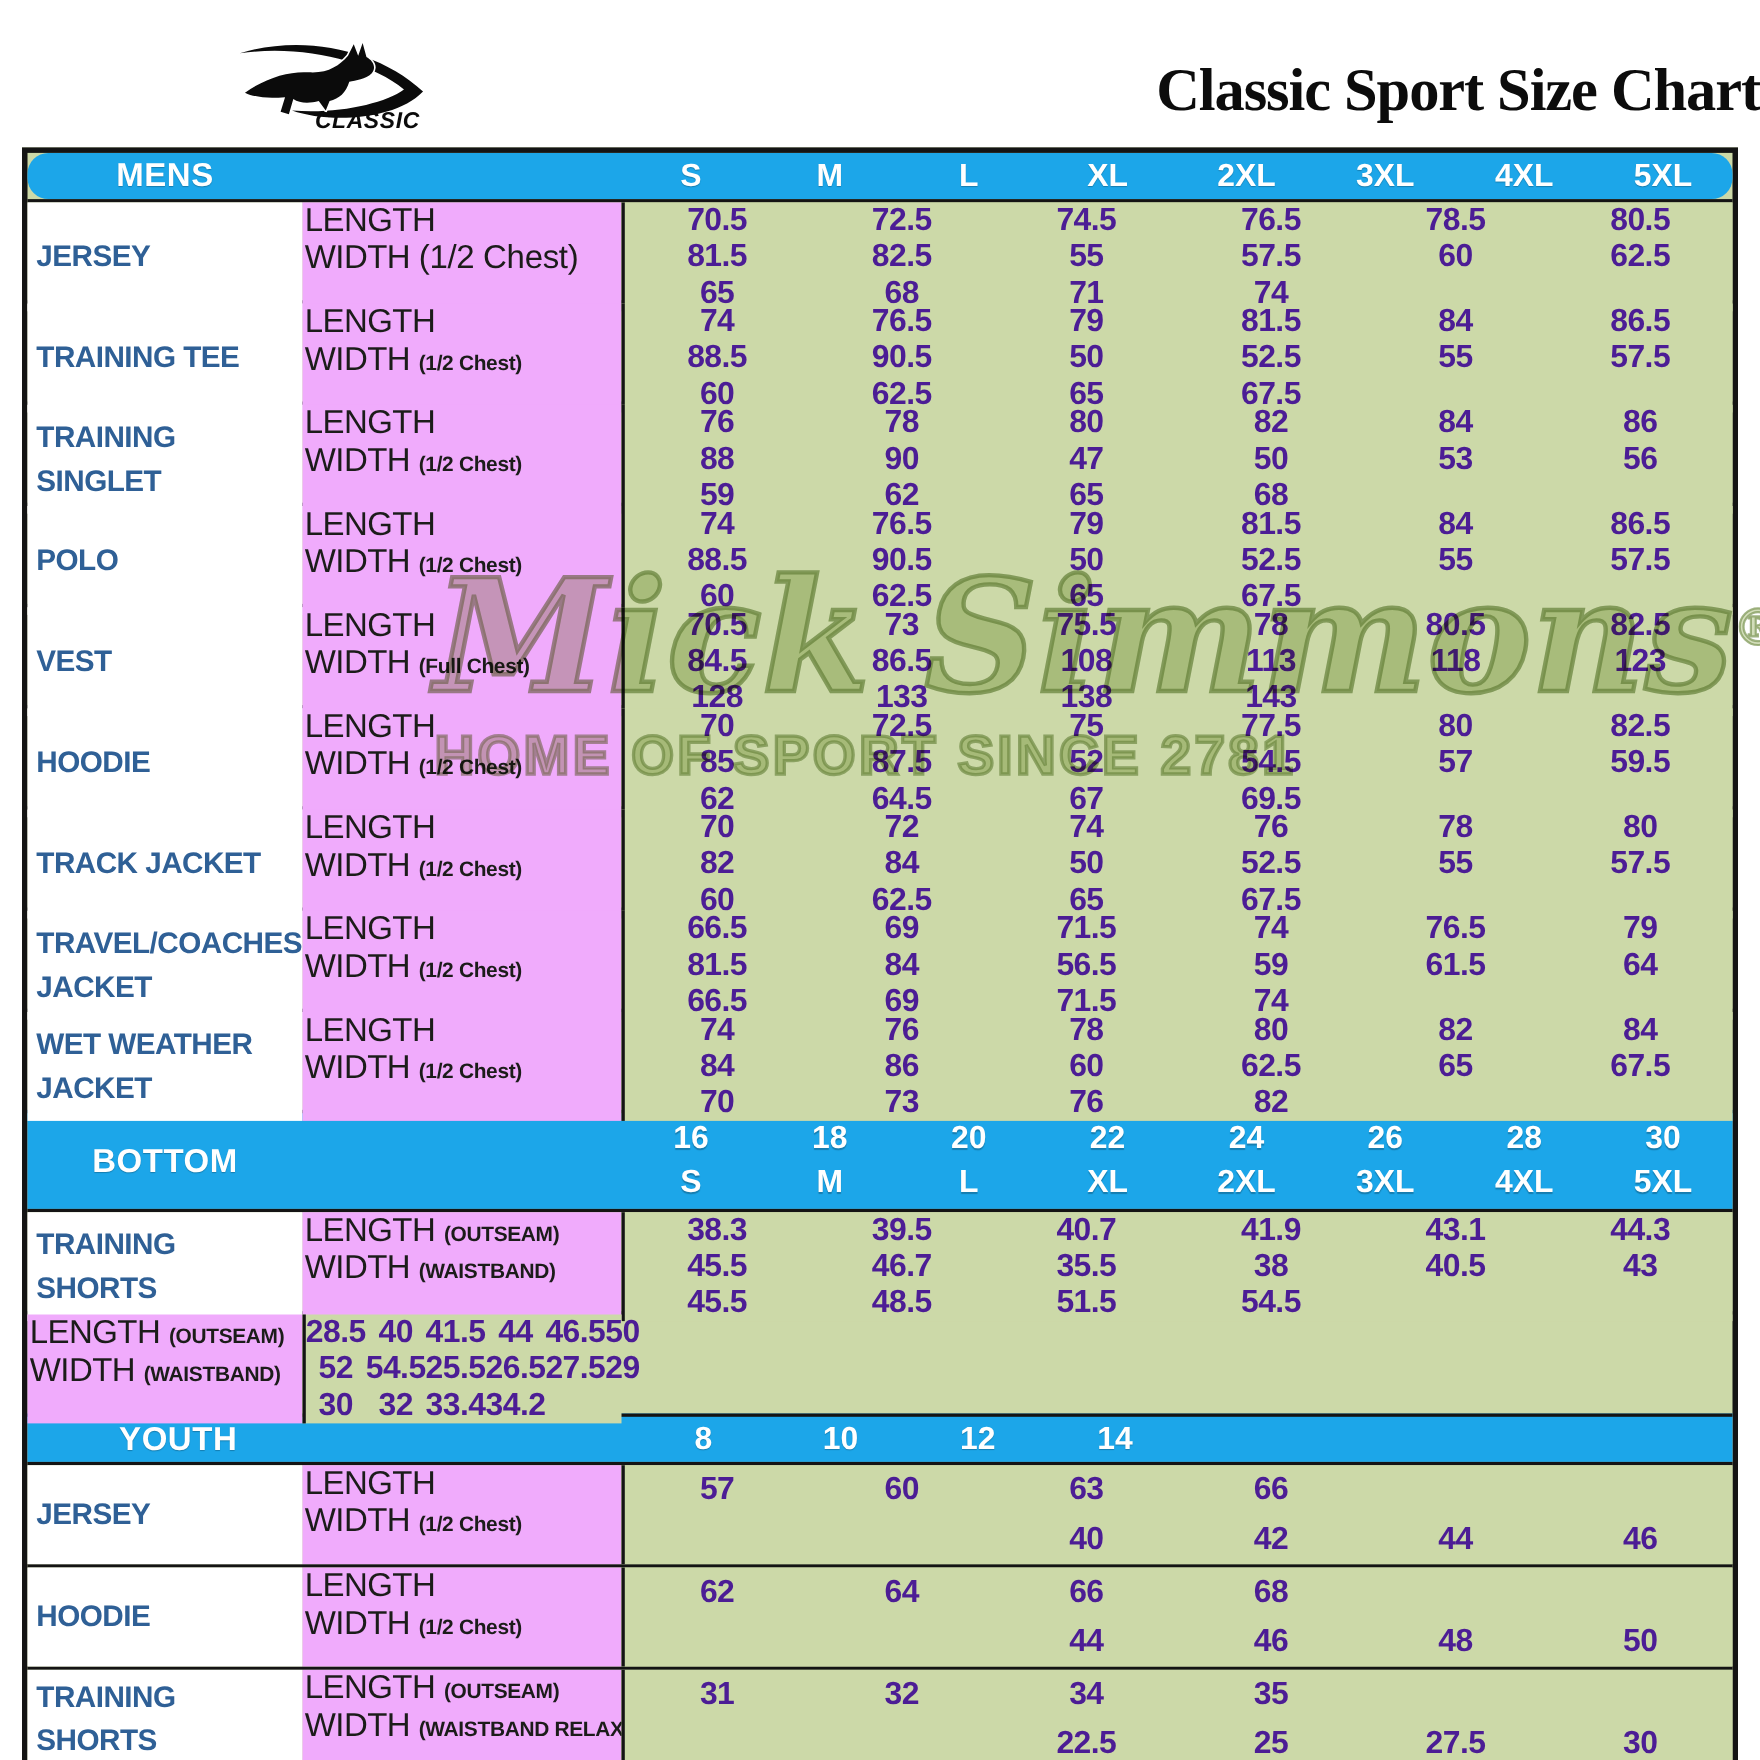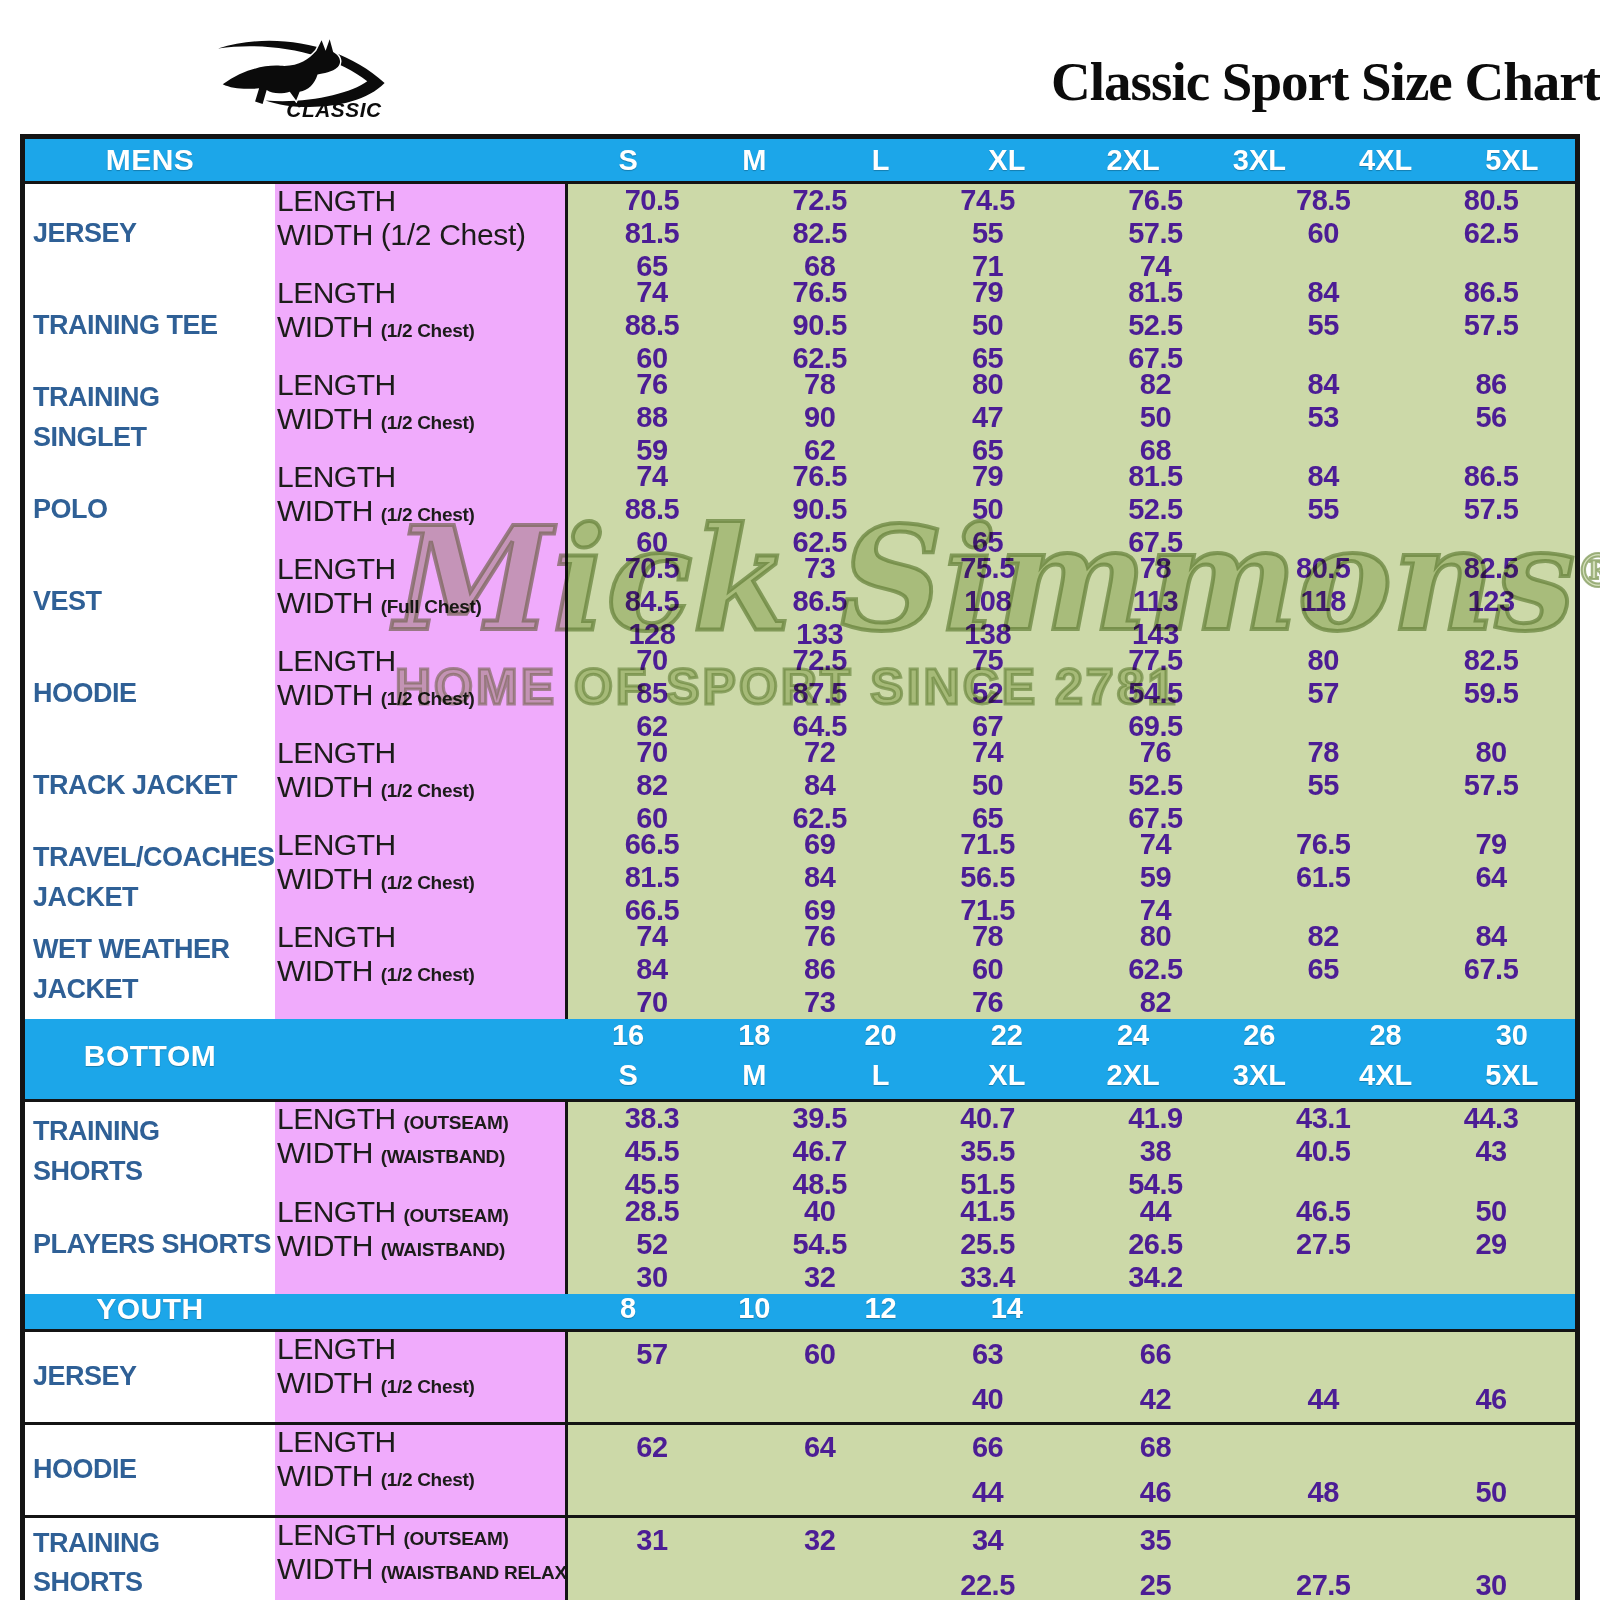--- a/index.html
+++ b/index.html
@@ -21,24 +21,24 @@
   }
   .size-table > div + div{border-top:3px solid #141414;}
   .band{
     display:grid;grid-template-columns:250px 290px 1fr;align-items:center;
     background:#1ca6e9;color:#fff;font-weight:bold;
   }
   .band .blabel{grid-column:1;text-align:center;font-size:30px;letter-spacing:0.5px;
     text-shadow:0 1px 1px rgba(0,0,0,0.25);}
   .band .sizes{grid-column:3;display:grid;grid-template-columns:repeat(8,1fr);
     text-align:center;font-size:29px;text-shadow:0 1px 1px rgba(0,0,0,0.25);}
-  .band-mens{height:42px;}
+  .band-mens{height:42px;border-radius:19px;}
   .band-bottom{height:87px;}
   .band-bottom .sizes div{line-height:1.35;}
-  .band-youth{height:41px;}
+  .band-youth{height:41px;padding-left:12px;}
   .irow{display:grid;grid-template-columns:250px 290px 1fr;}
   .irow.mens{height:89px;}
   .irow.std{height:90px;}
   .item{
     background:#ffffff;color:#2f6096;font-weight:bold;font-size:27px;
     display:flex;flex-direction:column;justify-content:center;
     padding-left:8px;letter-spacing:-0.5px;line-height:1.45;
   }
   .measure{
     background:#f0abfc;display:flex;flex-direction:column;justify-content:flex-start;
@@ -408,23 +408,20 @@
         <div>38</div>
         <div>40.5</div>
         <div>43</div>
         <div>45.5</div>
         <div>48.5</div>
         <div>51.5</div>
         <div>54.5</div>
       </div>
   </div>
     <div class="irow std">
-    <div class="item">
-        <div>PLAYERS SHORTS</div>
-      </div>
     <div class="measure">
       <div class="mline"><span>LENGTH</span> <span class="q">(OUTSEAM)</span></div>
       <div class="mline"><span>WIDTH</span> <span class="q">(WAISTBAND)</span></div>
     </div>
     <div class="vals">
         <div>28.5</div>
         <div>40</div>
         <div>41.5</div>
         <div>44</div>
         <div>46.5</div>

